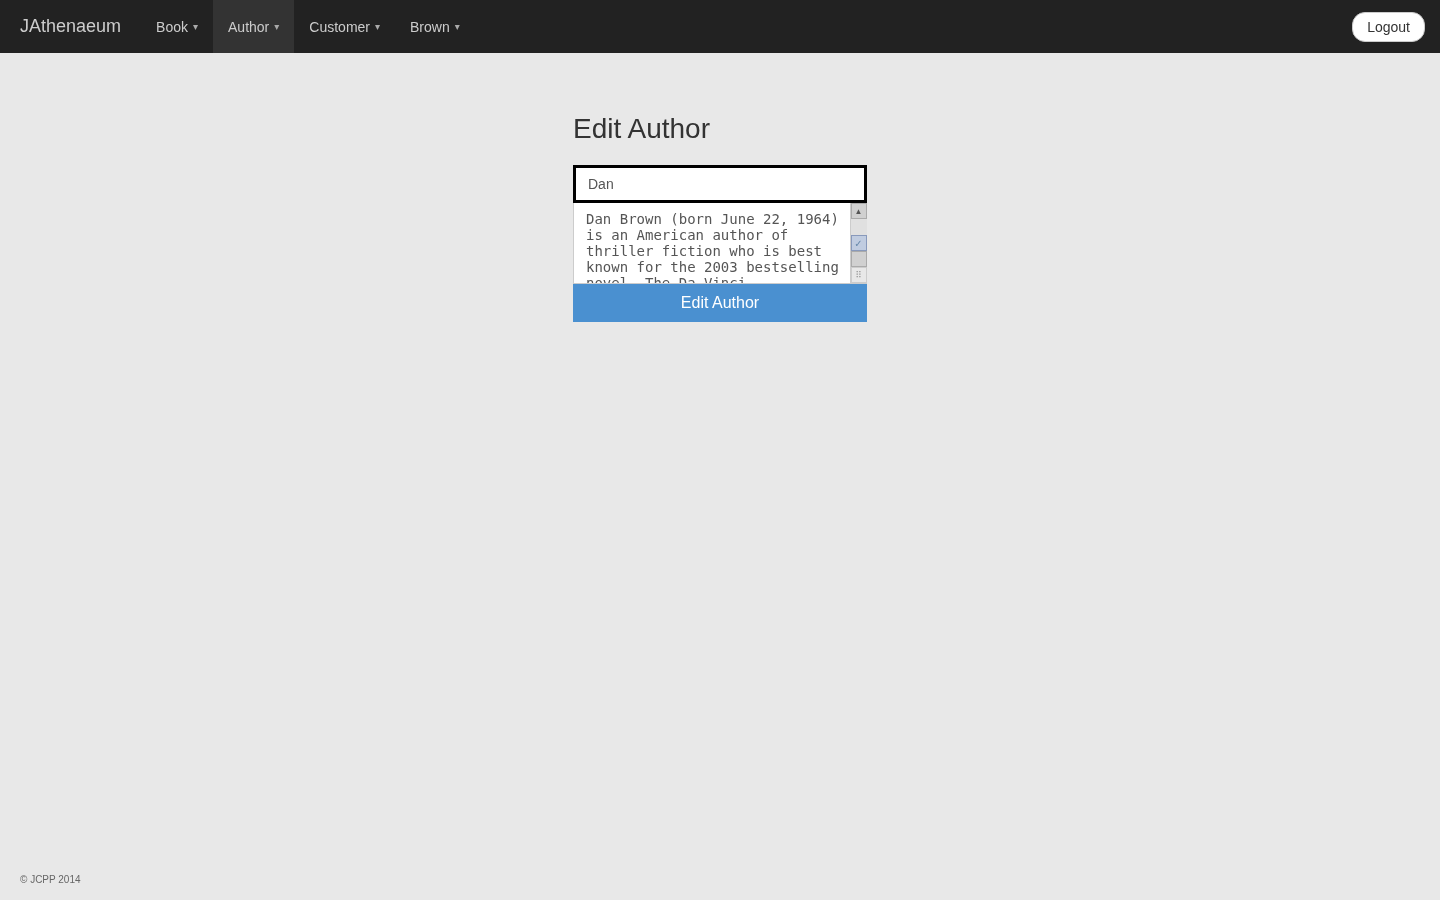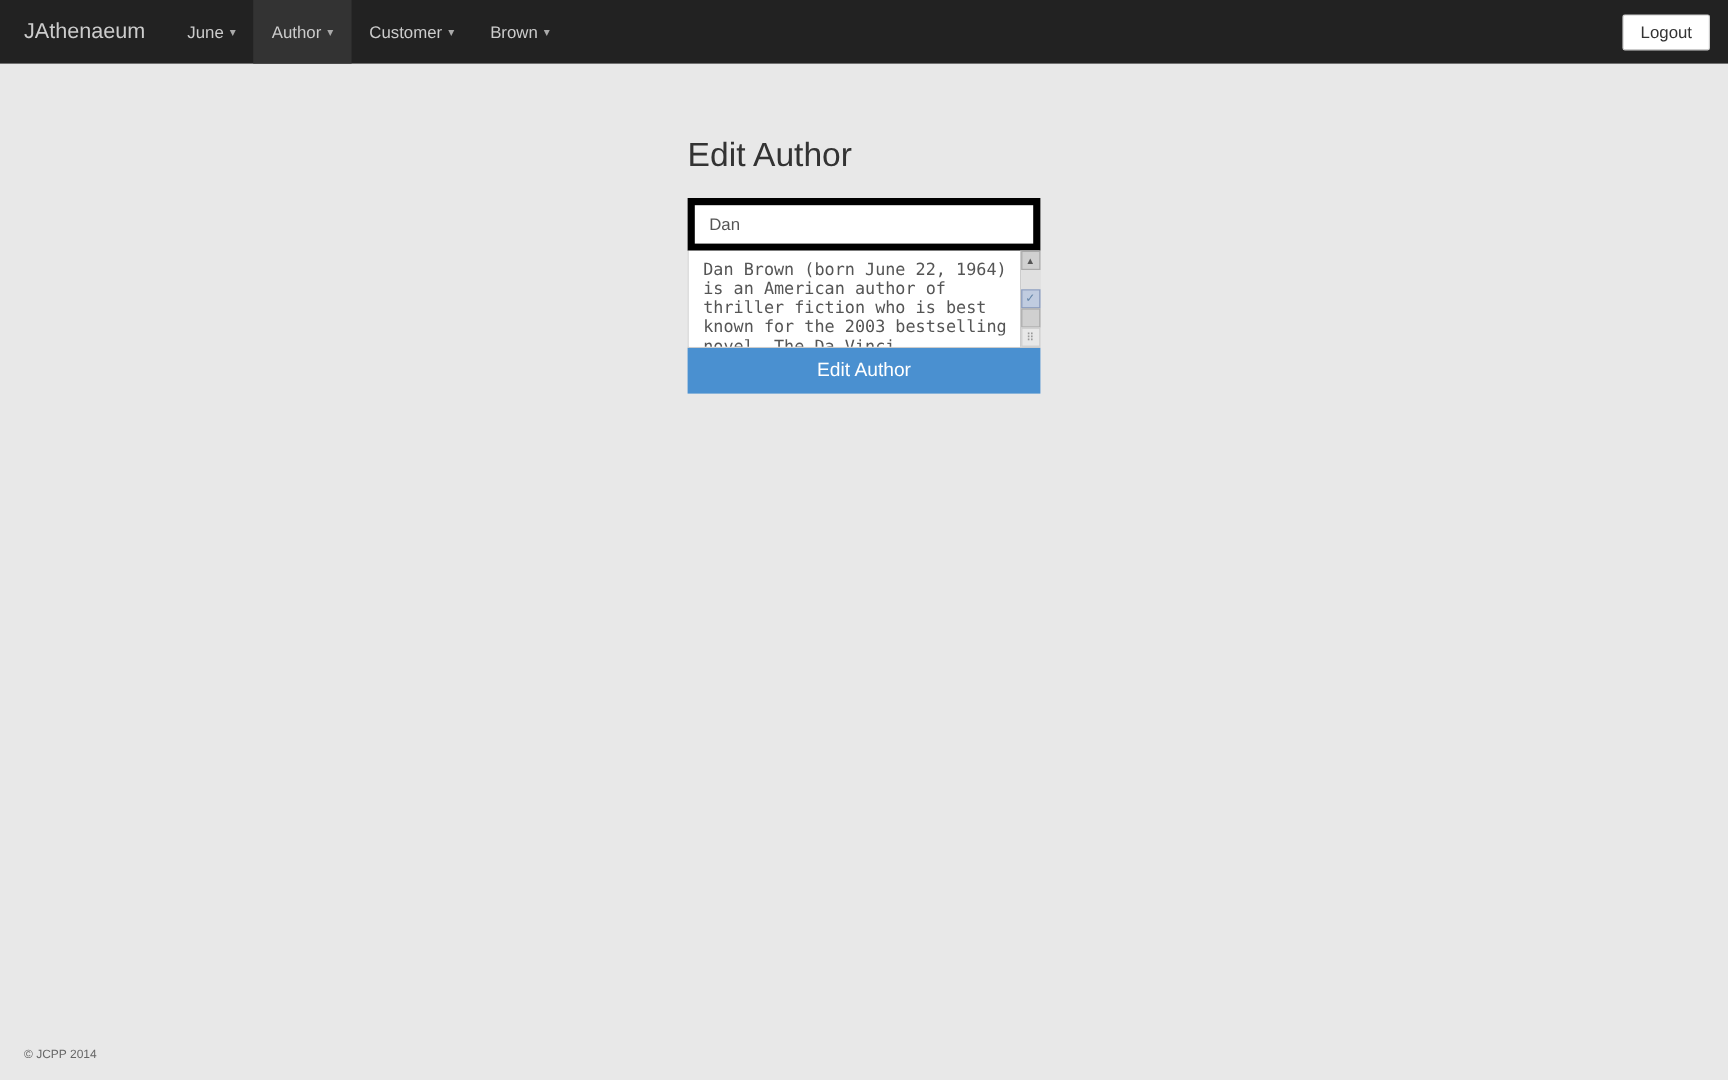--- a/index.html
+++ b/index.html
@@ -65,21 +65,21 @@
       align-items: center;
     }
 
     .logout-btn {
       background-color: #ffffff;
       color: #333;
       border: 1px solid #ccc;
       padding: 6px 14px;
       cursor: pointer;
       font-size: 14px;
-      border-radius: 2px;
+      border-radius: 13px;
     }
 
     
     .main-content {
       display: flex;
       flex-direction: column;
       align-items: center;
       padding-top: 60px;
     }
 
@@ -94,21 +94,21 @@
       margin-bottom: 20px;
     }
 
     .form-group {
       margin-bottom: 0;
     }
 
     .form-input {
       width: 100%;
       padding: 8px 12px;
-      border: 6px solid #000000;
+      border: 3px solid #000000;
       font-size: 14px;
       color: #555;
       outline: none;
       background: #fff;
       display: block;
     }
 
     .input-dob {
       border-top: none;
       border-color: #66afe9;
@@ -217,21 +217,21 @@
     }
   </style>
 </head>
 <body>
 
 <nav class="navbar">
   <div class="navbar-left">
     <span class="navbar-brand">JAthenaeum</span>
 
     <div class="nav-item">
-      <span>June</span>
+      <span>Book</span>
       <span class="chevron">▾</span>
     </div>
 
     <div class="nav-item active">
       <span>Author</span>
       <span class="chevron">▾</span>
     </div>
 
     <div class="nav-item">
       <span>Customer</span>

